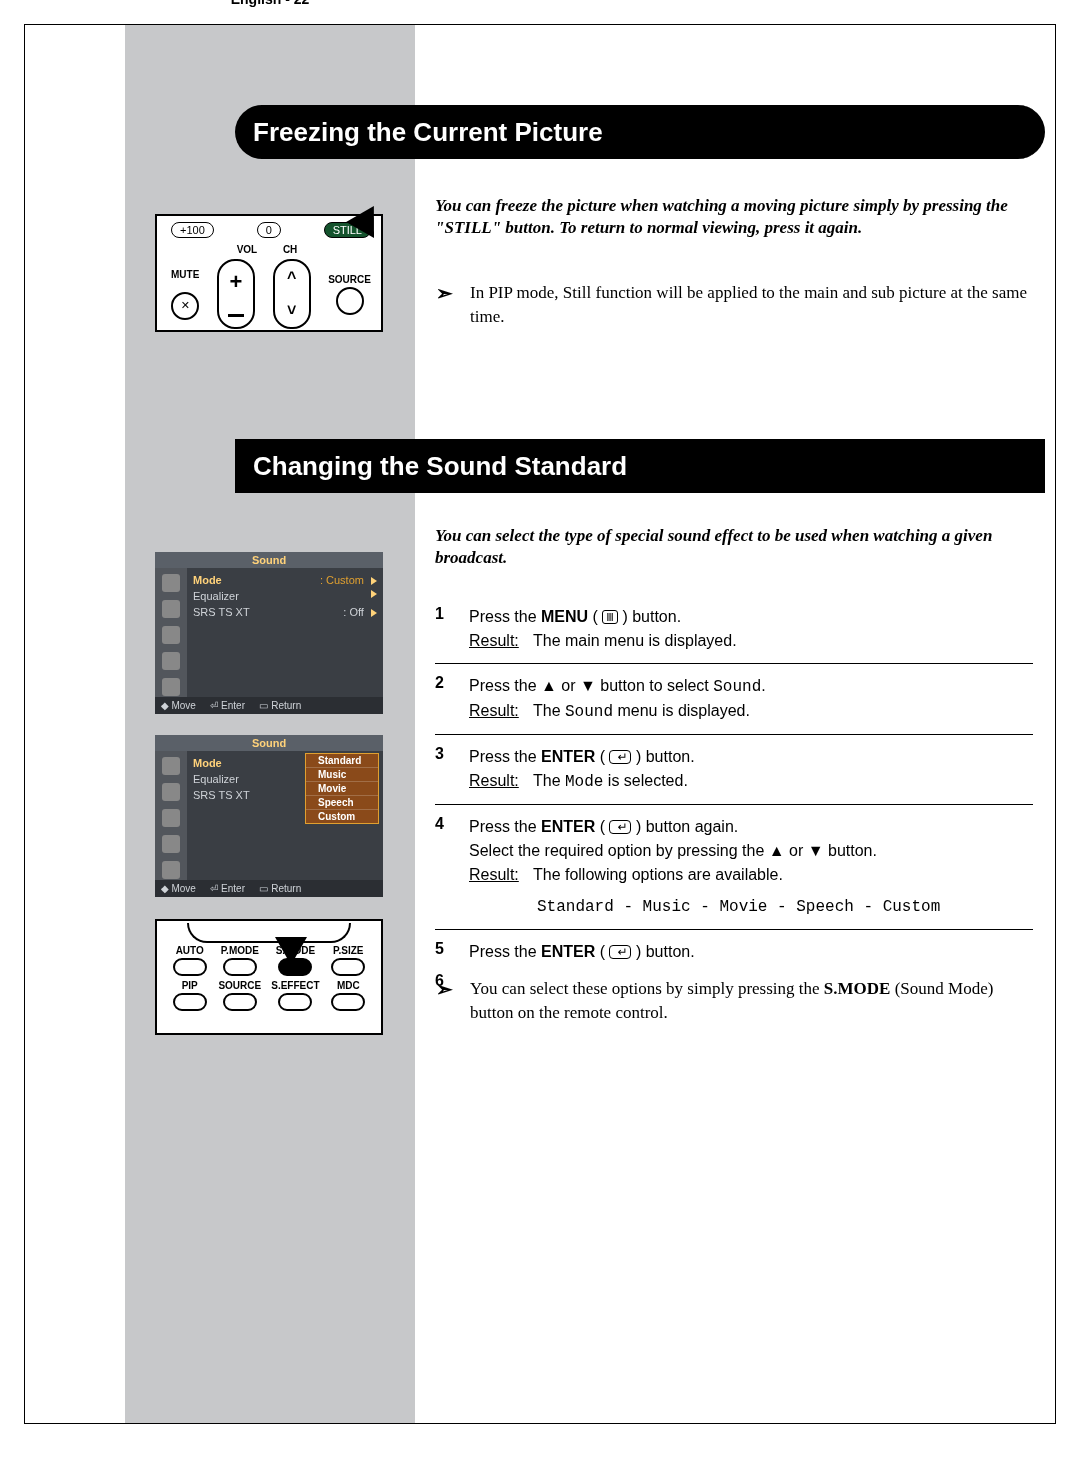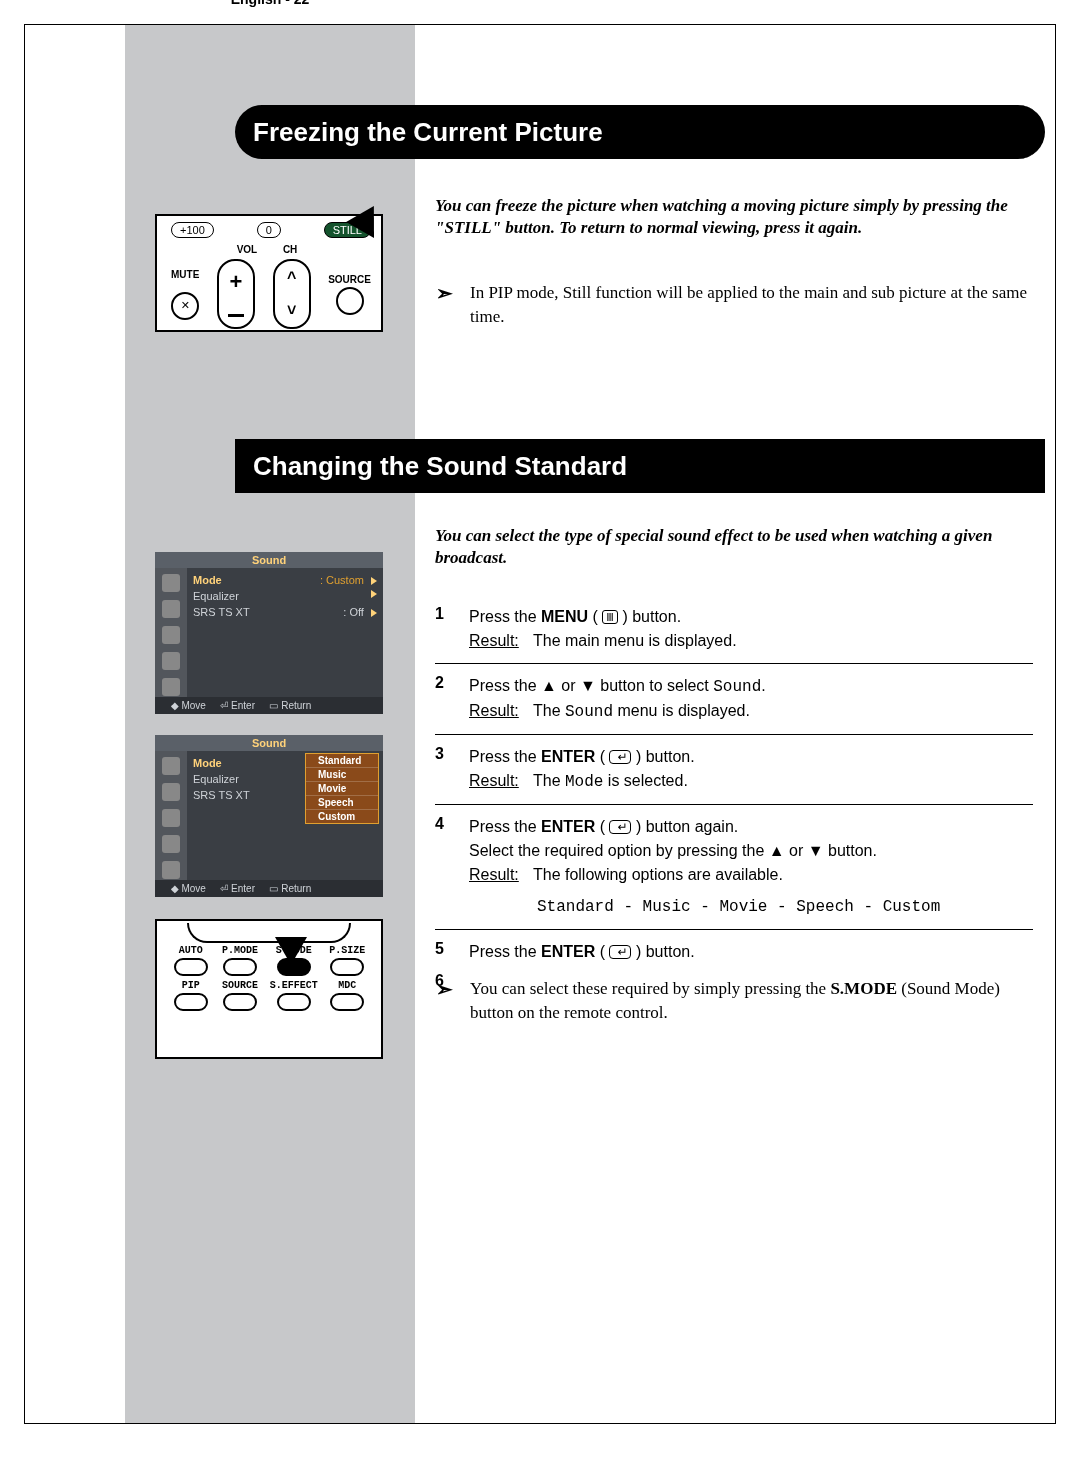--- a/index.html
+++ b/index.html
@@ -136,21 +136,21 @@
 
   
   .figure {
     position: absolute;
     background: #fff;
     border: 2px solid #000;
   }
   #fig-remote1 { left: 130px; top: 189px; width: 228px; height: 118px; }
   #fig-osd1    { left: 130px; top: 527px; width: 228px; height: 162px; }
   #fig-osd2    { left: 130px; top: 710px; width: 228px; height: 162px; }
-  #fig-remote2 { left: 130px; top: 894px; width: 228px; height: 140px; font-family: Liberation Mono, monospace; }
+  #fig-remote2 { left: 130px; top: 894px; width: 228px; height: 116px; }
 
   
   .remote-row { display:flex; justify-content:space-between; align-items:center; padding: 4px 10px 0 14px; font-family: Arial; }
   .pill { border:1.5px solid #000; border-radius: 10px; padding:0 8px; font-size:11px; height:16px; line-height:14px; }
   .pill.black { background:#14532d; color:#fff; }
   .oval-btn { border:2px solid #000; border-radius:50%; }
   .oval-group { border:2.5px solid #000; border-radius: 18px; width:38px; height:70px; display:flex; flex-direction:column; align-items:center; justify-content:space-around; }
   .plus { font-size:22px; font-weight:900; line-height:1; }
   .minus { width:16px; height:3px; background:#000; }
   .up::before { content:"^"; font-weight:900; }
@@ -176,21 +176,21 @@
     flex-direction:column;
   }
   .osd-title { background:#5a6068; text-align:center; font-weight:bold; color:#ffd27a; padding:2px 0; }
   .osd-body { display:flex; flex:1; }
   .osd-icons { width:32px; background:#52565c; display:flex; flex-direction:column; align-items:center; gap:8px; padding-top:6px; }
   .osd-icons .ic { width:18px; height:18px; background:#888; border-radius:3px; }
   .osd-main { flex:1; padding:4px 6px; position:relative; }
   .osd-row { display:flex; justify-content:space-between; padding:2px 0; color:#cfd3d8; }
   .osd-row.hl { color:#ffd27a; font-weight:bold; }
   .osd-sel { color:#e0a030; font-weight:normal; }
-  .osd-footer { background:#2b2e33; color:#cfd3d8; font-size:10px; display:flex; gap:14px; padding:3px 16px; }
+  .osd-footer { background:#2b2e33; color:#cfd3d8; font-size:10px; display:flex; gap:14px; padding:3px 6px; }
   .osd-dropdown {
     position:absolute; right:4px; top:2px;
     background:#8a4a1a;
     border:1px solid #e0a030;
     width:74px;
   }
   .osd-dropdown div {
     color:#fff; font-weight:bold; font-size:10px;
     padding:1px 12px;
     border-bottom:1px solid rgba(255,255,255,0.2);
@@ -419,18 +419,18 @@
         </div>
       </div>
 
       <div class="step-row" style="border-top:none;padding-top:4px;">
         <div class="step-num">6</div>
       </div>
     </div>
 
     <div id="note2" class="note">
       <span class="arrow-bullet">➣</span>
-      <span>You can select these required by simply pressing the </span><b>S.MODE</b><span> (Sound Mode) button on the remote control.</span>
+      <span>You can select these options by simply pressing the </span><b>S.MODE</b><span> (Sound Mode) button on the remote control.</span>
     </div>
 
     <div class="pagefoot">English - 22</div>
   </div>
 </div>
 
 </body></html>

